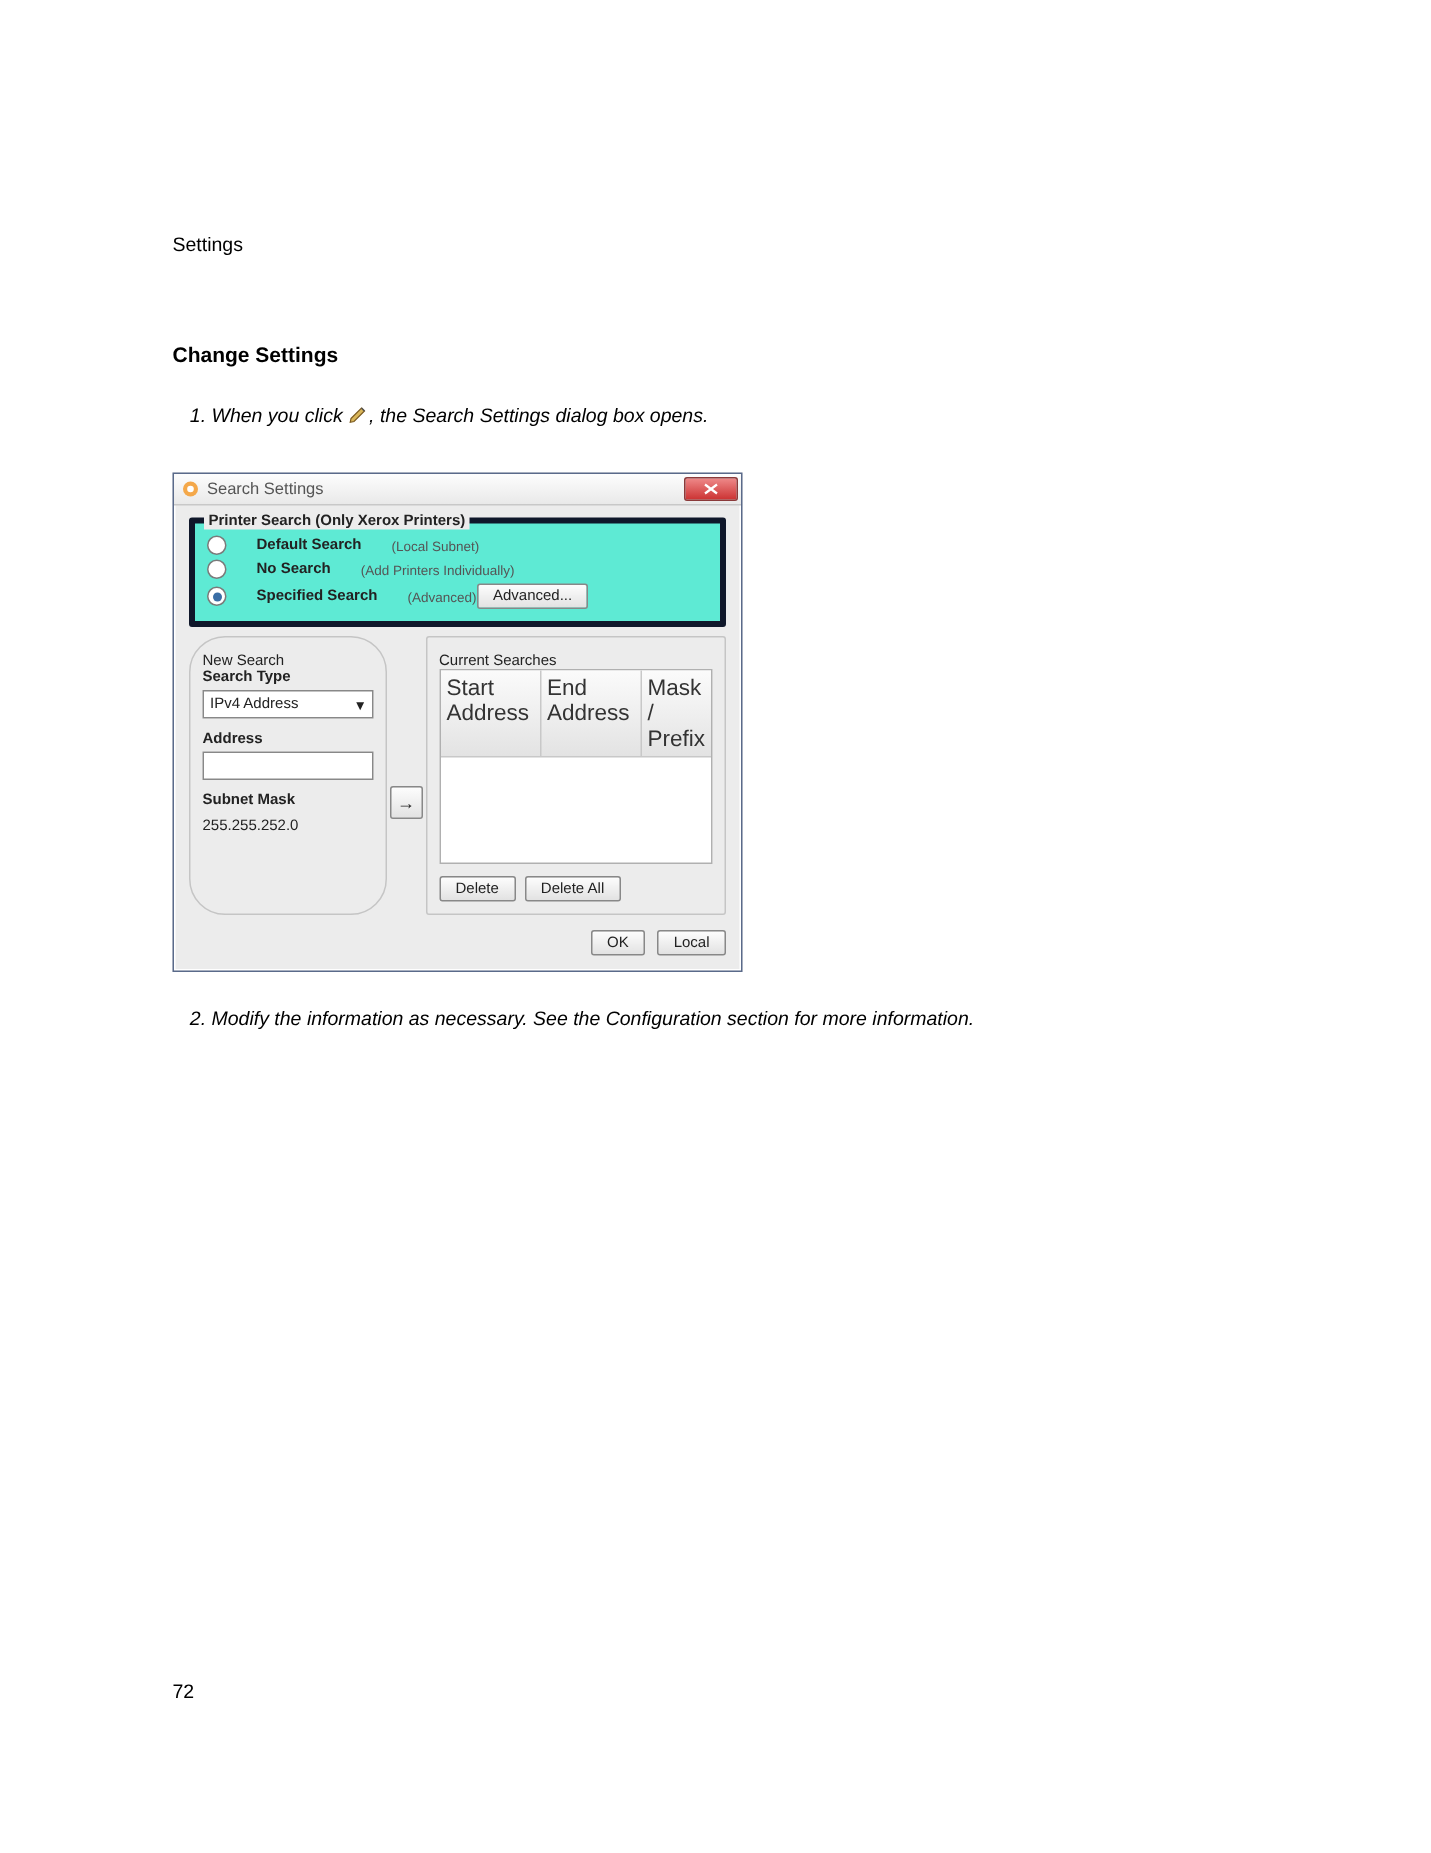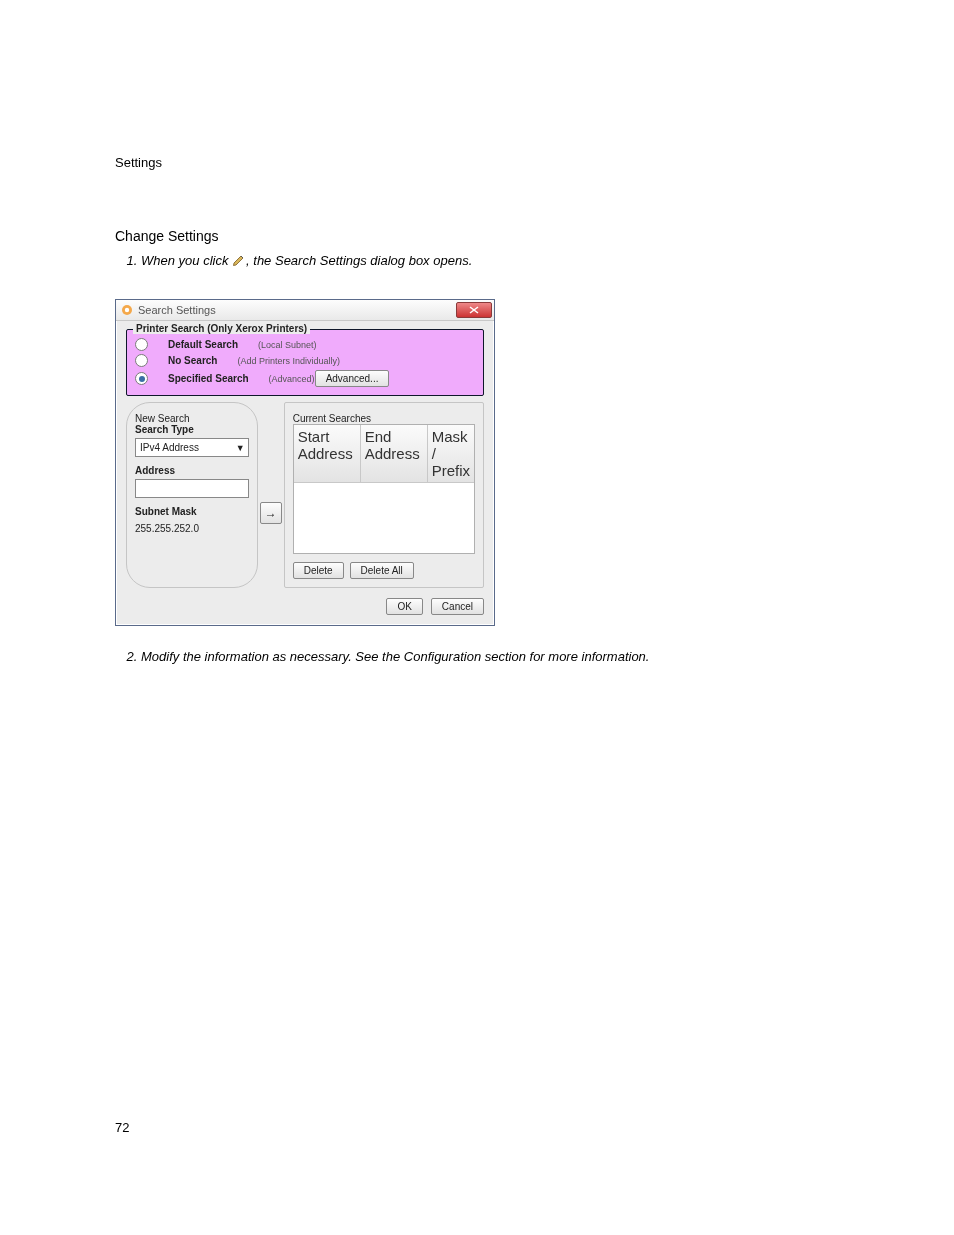--- a/index.html
+++ b/index.html
@@ -15,23 +15,23 @@
     padding: 155px 87px 40px 115px;
     box-sizing: border-box;
     height: 1235px;
     position: relative;
   }
   .section-label {
     font-size: 13px;
     margin-bottom: 58px;
   }
   .heading {
-    font-weight: normal;
+    font-weight: bold;
     font-size: 14px;
-    margin-bottom: 8px;
+    margin-bottom: 24px;
   }
   ol {
     margin: 0 0 0 6px;
     padding-left: 20px;
     font-style: italic;
   }
   ol li {
     margin-bottom: 6px;
     line-height: 1.4;
   }
@@ -76,26 +76,26 @@
     align-items: center;
     justify-content: center;
     color: #fff;
     border-radius: 2px;
   }
   .win-btn svg line { stroke:#fff; stroke-width:1.5; }
   .dialog-body {
     padding: 8px 10px 10px 10px;
   }
   .groupbox {
-    border: 1px solid #0f172a;
+    border: 4px solid #0f172a;
     border-radius: 2px;
     padding: 8px 8px 8px 8px;
     margin-bottom: 6px;
     position: relative;
-    background: #f0abfc;
+    background: #5eead4;
   }
   .groupbox .legend {
     position: absolute;
     top: -7px;
     left: 6px;
     background: #ececec;
     padding: 0 3px;
     font-weight: bold;
     font-size: 10px;
     color: #222;
@@ -339,21 +339,21 @@
 
             <div class="btnrow-right">
               <span class="btn">Delete</span>
               <span class="btn">Delete All</span>
             </div>
           </div>
         </div>
 
         <div class="dlg-footer">
           <span class="btn">OK</span>
-          <span class="btn">Cancel</span>
+          <span class="btn">Local</span>
         </div>
 
       </div>
     </div>
   </div>
 
   <ol start="2">
     <li>Modify the information as necessary. See the Configuration section for more information.</li>
   </ol>
 

